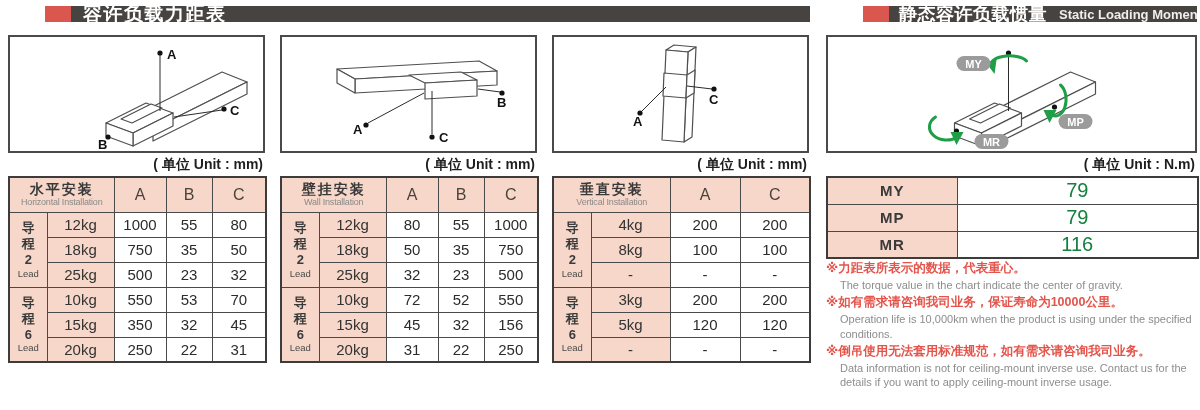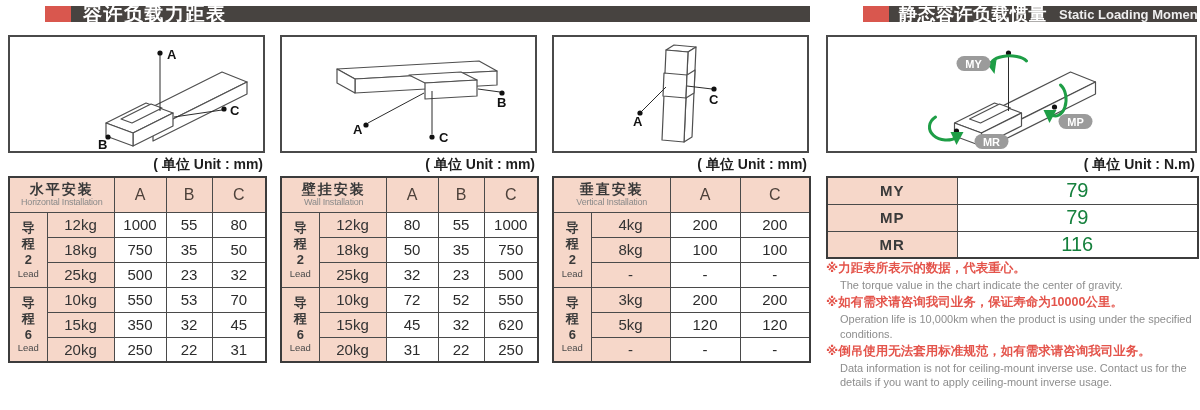--- a/index.html
+++ b/index.html
@@ -232,21 +232,21 @@
             </td>
             <td class="load-cell">10kg</td>
             <td class="val">72</td>
             <td class="val">52</td>
             <td class="val">550</td>
           </tr>
           <tr class="data">
             <td class="load-cell">15kg</td>
             <td class="val">45</td>
             <td class="val">32</td>
-            <td class="val">620</td>
+            <td class="val">156</td>
           </tr>
           <tr class="data">
             <td class="load-cell">20kg</td>
             <td class="val">31</td>
             <td class="val">22</td>
             <td class="val">250</td>
           </tr>
         </tbody>
           </table>
       </div>

